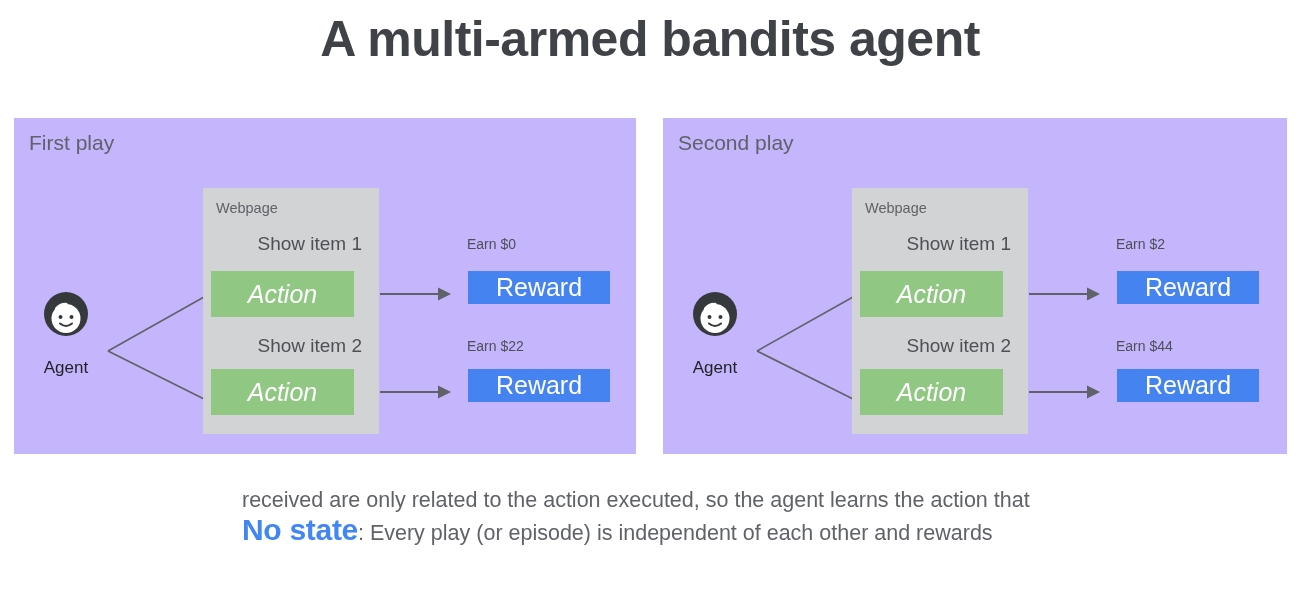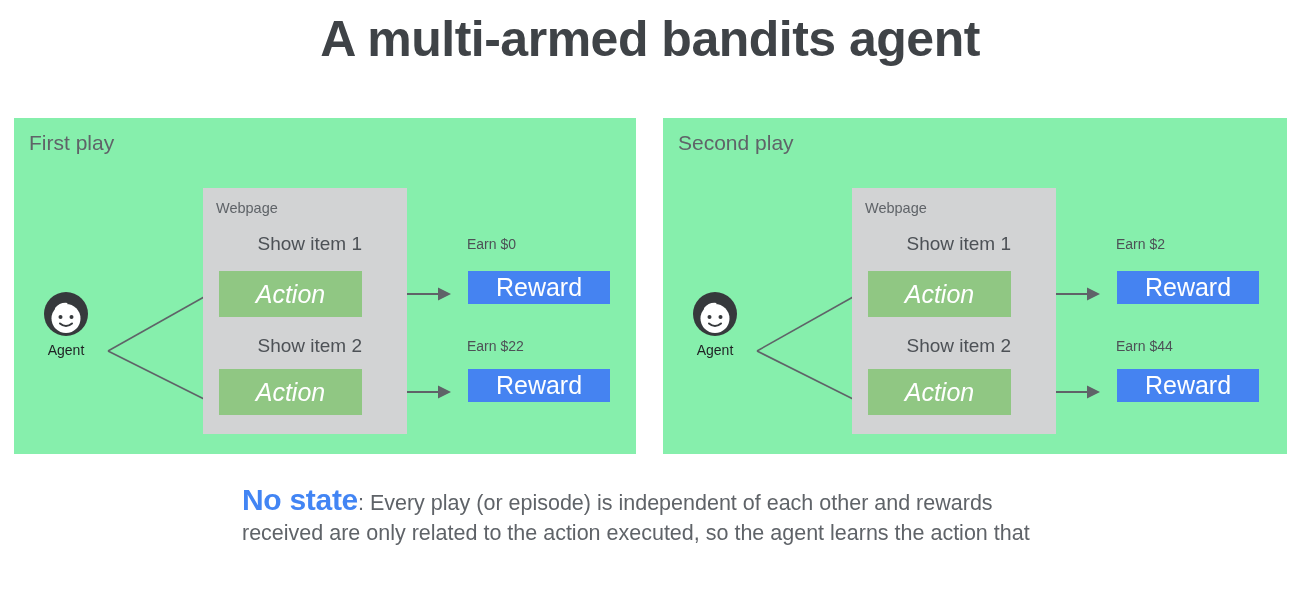--- a/index.html
+++ b/index.html
@@ -4,33 +4,33 @@
 <style>
   html,body{margin:0;padding:0;}
   body{
     width:1300px;height:589px;position:relative;background:#ffffff;
     font-family:"Liberation Sans", sans-serif;overflow:hidden;
   }
   .page-title{
     position:absolute;left:0;right:0;top:10px;text-align:center;
     font-size:50px;font-weight:bold;color:#3f4347;letter-spacing:-0.5px;
   }
-  .panel{position:absolute;top:118px;height:336px;background:#86efac;}
+  .panel{position:absolute;top:118px;height:336px;background:#c4b5fd;}
   #panel-0{left:14px;width:622px;}
   #panel-1{left:663px;width:624px;}
   .panel-label{position:absolute;left:15px;top:13px;font-size:21px;color:#5f6368;}
   .agent{position:absolute;left:27px;top:172px;width:50px;text-align:center;}
-  .agent-label{font-size:14px;color:#1f2124;margin-top:0px;}
-  .webpage{position:absolute;left:189px;top:70px;width:204px;height:246px;background:#d2d3d4;}
+  .agent-label{font-size:17px;color:#1f2124;margin-top:16px;}
+  .webpage{position:absolute;left:189px;top:70px;width:176px;height:246px;background:#d2d3d4;}
   .webpage-label{position:absolute;left:13px;top:12px;font-size:14.5px;color:#5f6368;}
   .show-item{position:absolute;left:16px;width:143px;text-align:right;font-size:19px;color:#4d5156;}
   .show-item.row1{top:45px;}
   .show-item.row2{top:147px;}
   .action{
-    position:absolute;left:16px;width:143px;height:46px;background:#90c783;
+    position:absolute;left:8px;width:143px;height:46px;background:#90c783;
     color:#ffffff;font-style:italic;font-size:25px;
     display:flex;align-items:center;justify-content:center;text-align:right;
   }
   .action.row1{top:83px;}
   .action.row2{top:181px;}
   .earn{position:absolute;left:453px;font-size:14px;color:#4d5156;}
   .earn.row1{top:118px;}
   .earn.row2{top:220px;}
   .reward{
     position:absolute;left:454px;width:142px;height:33px;background:#4583f1;
@@ -147,15 +147,15 @@
   <div class="reward row1">
     <span>Reward</span>
   </div>
   <div class="earn row2">Earn $44</div>
   <div class="reward row2">
     <span>Reward</span>
   </div>
 </div>
 
 <div class="caption">
+  <div>received are only related to the action executed, so the agent learns the action that</div>
   <div><span class="caption-highlight">No state</span><span>: Every play (or episode) is independent of each other and rewards</span></div>
-  <div>received are only related to the action executed, so the agent learns the action that</div>
 </div>
 
 </body></html>

